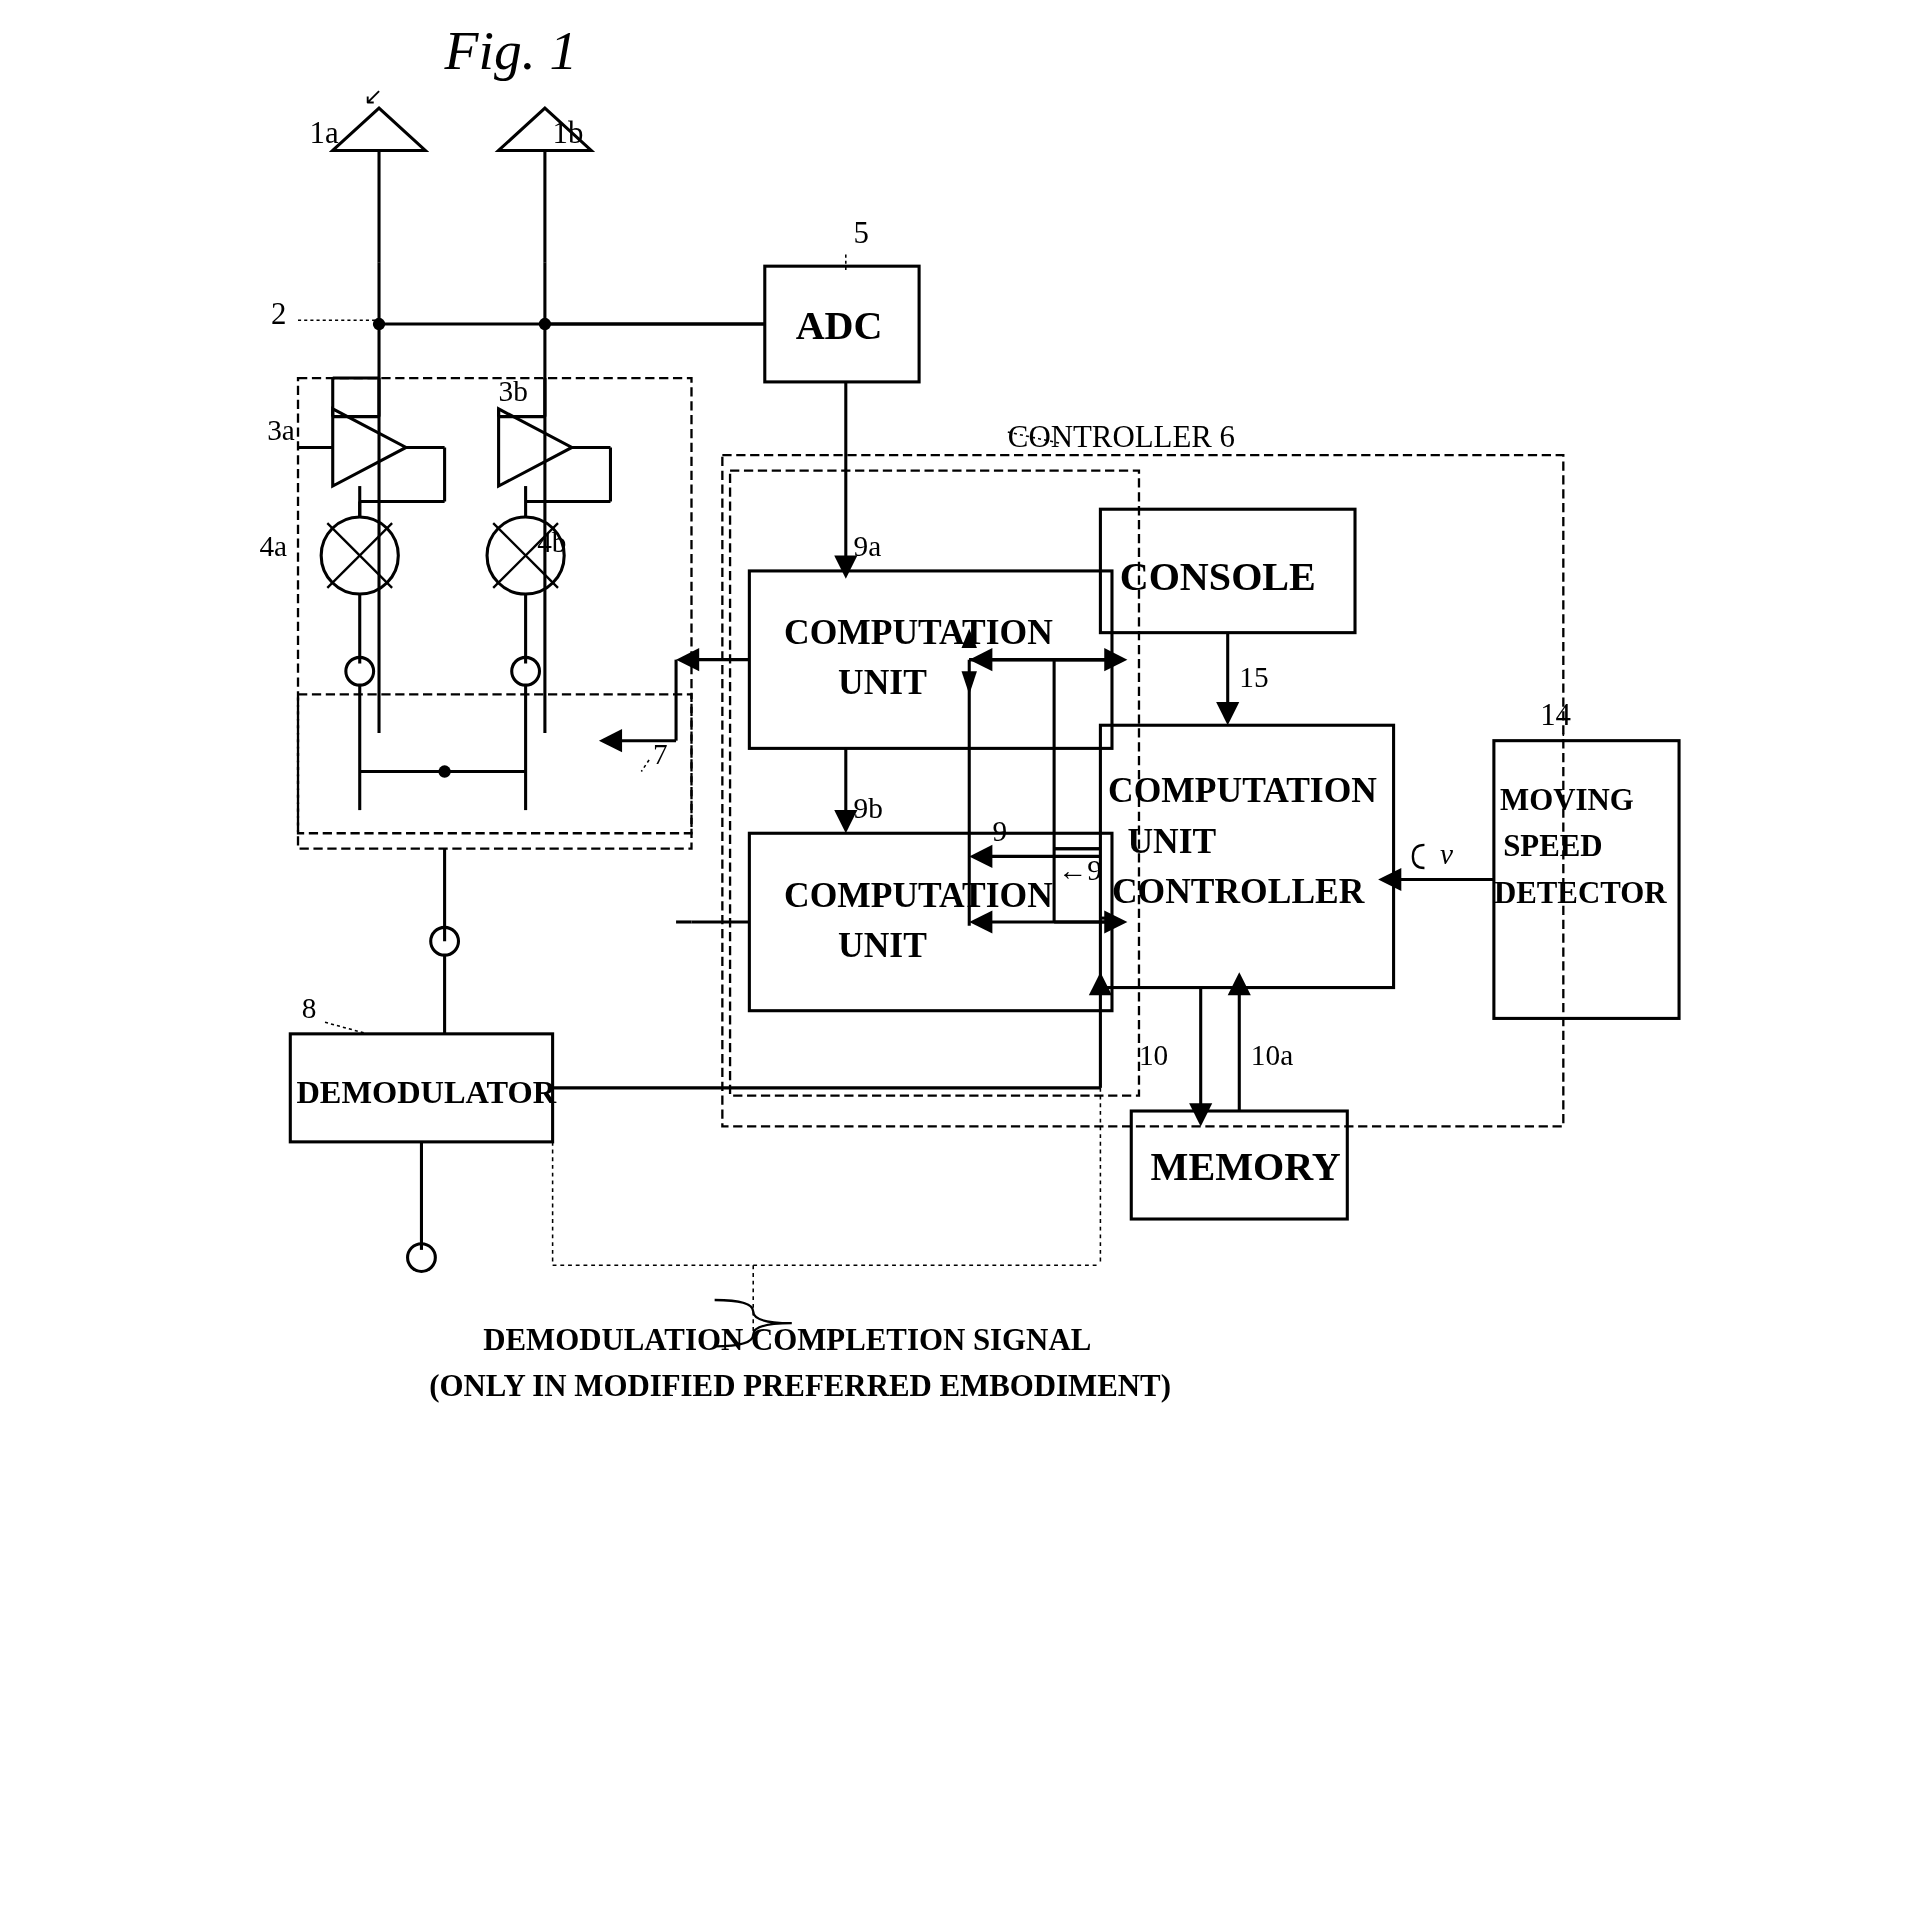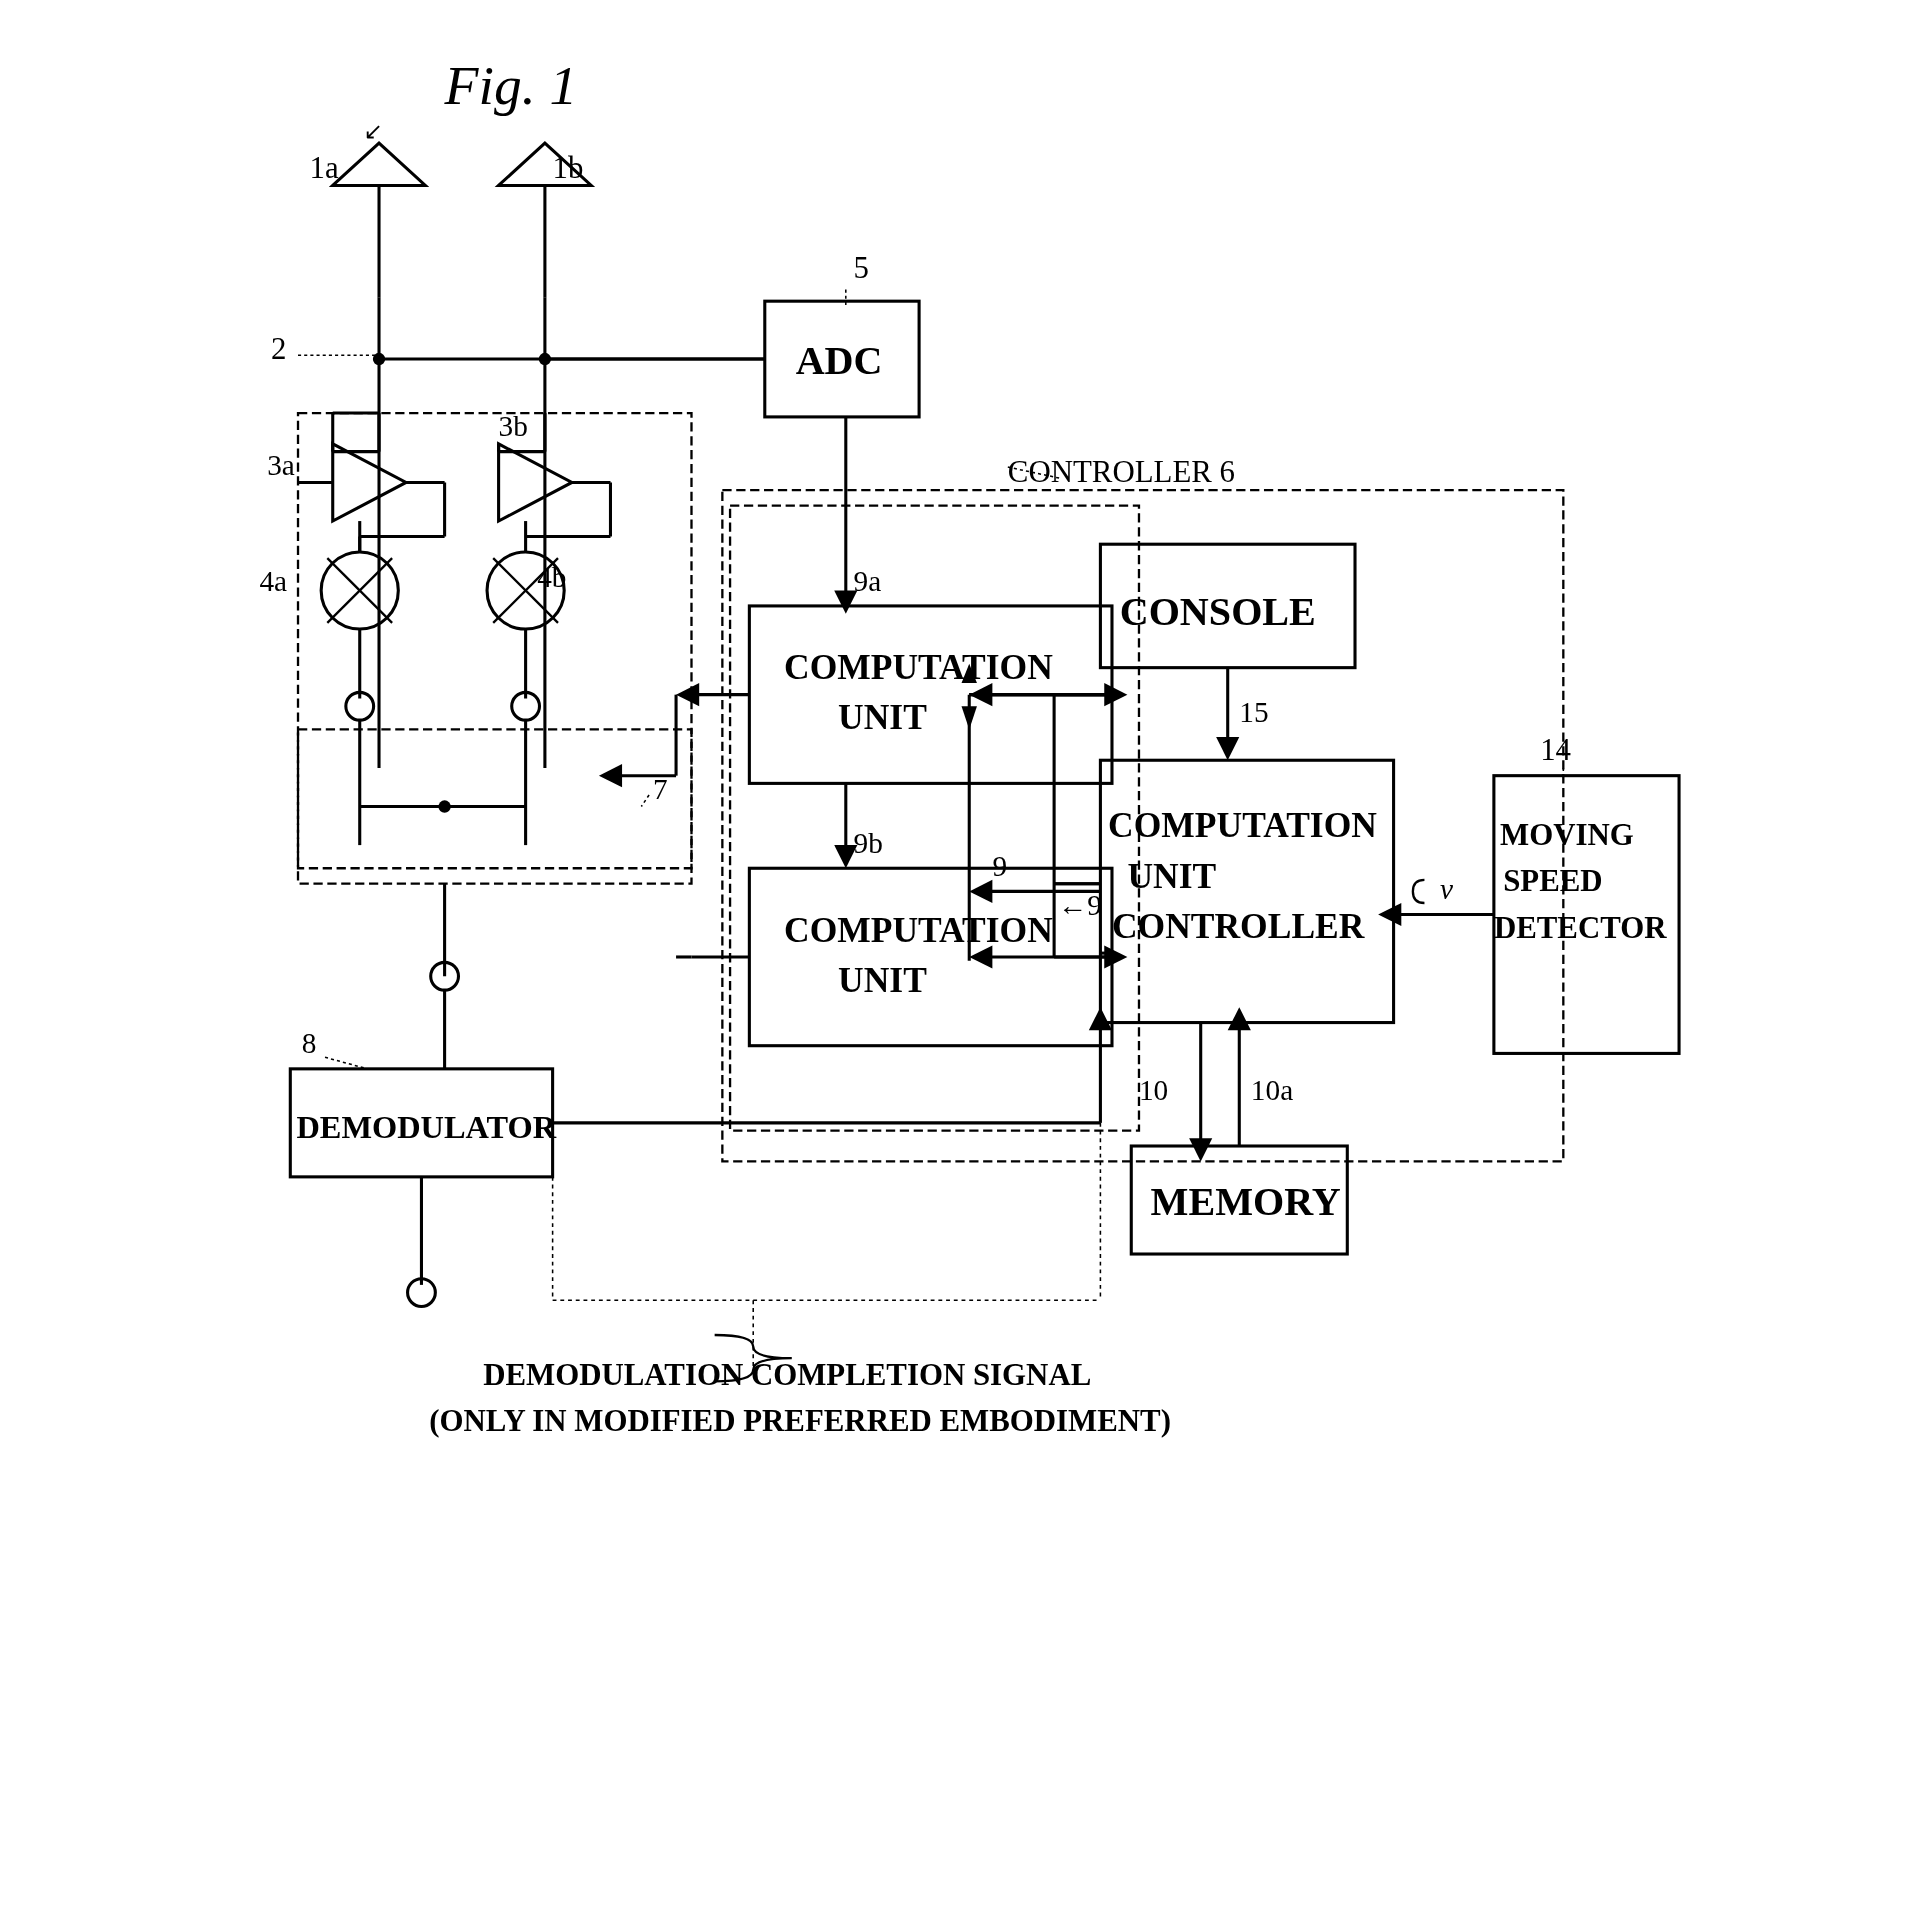--- a/index.html
+++ b/index.html
@@ -9,21 +9,20 @@
       width: 1930px;
       height: 1920px;
       overflow: hidden;
       position: relative;
     }
     .diagram-container {
       position: absolute;
       top: 0; left: 0;
       width: 1930px;
       height: 1496px;
-      margin-top: 35px;
     }
     svg {
       width: 100%;
       height: 100%;
     }
   </style>
 </head>
 <body>
 
 <div class="diagram-container">

